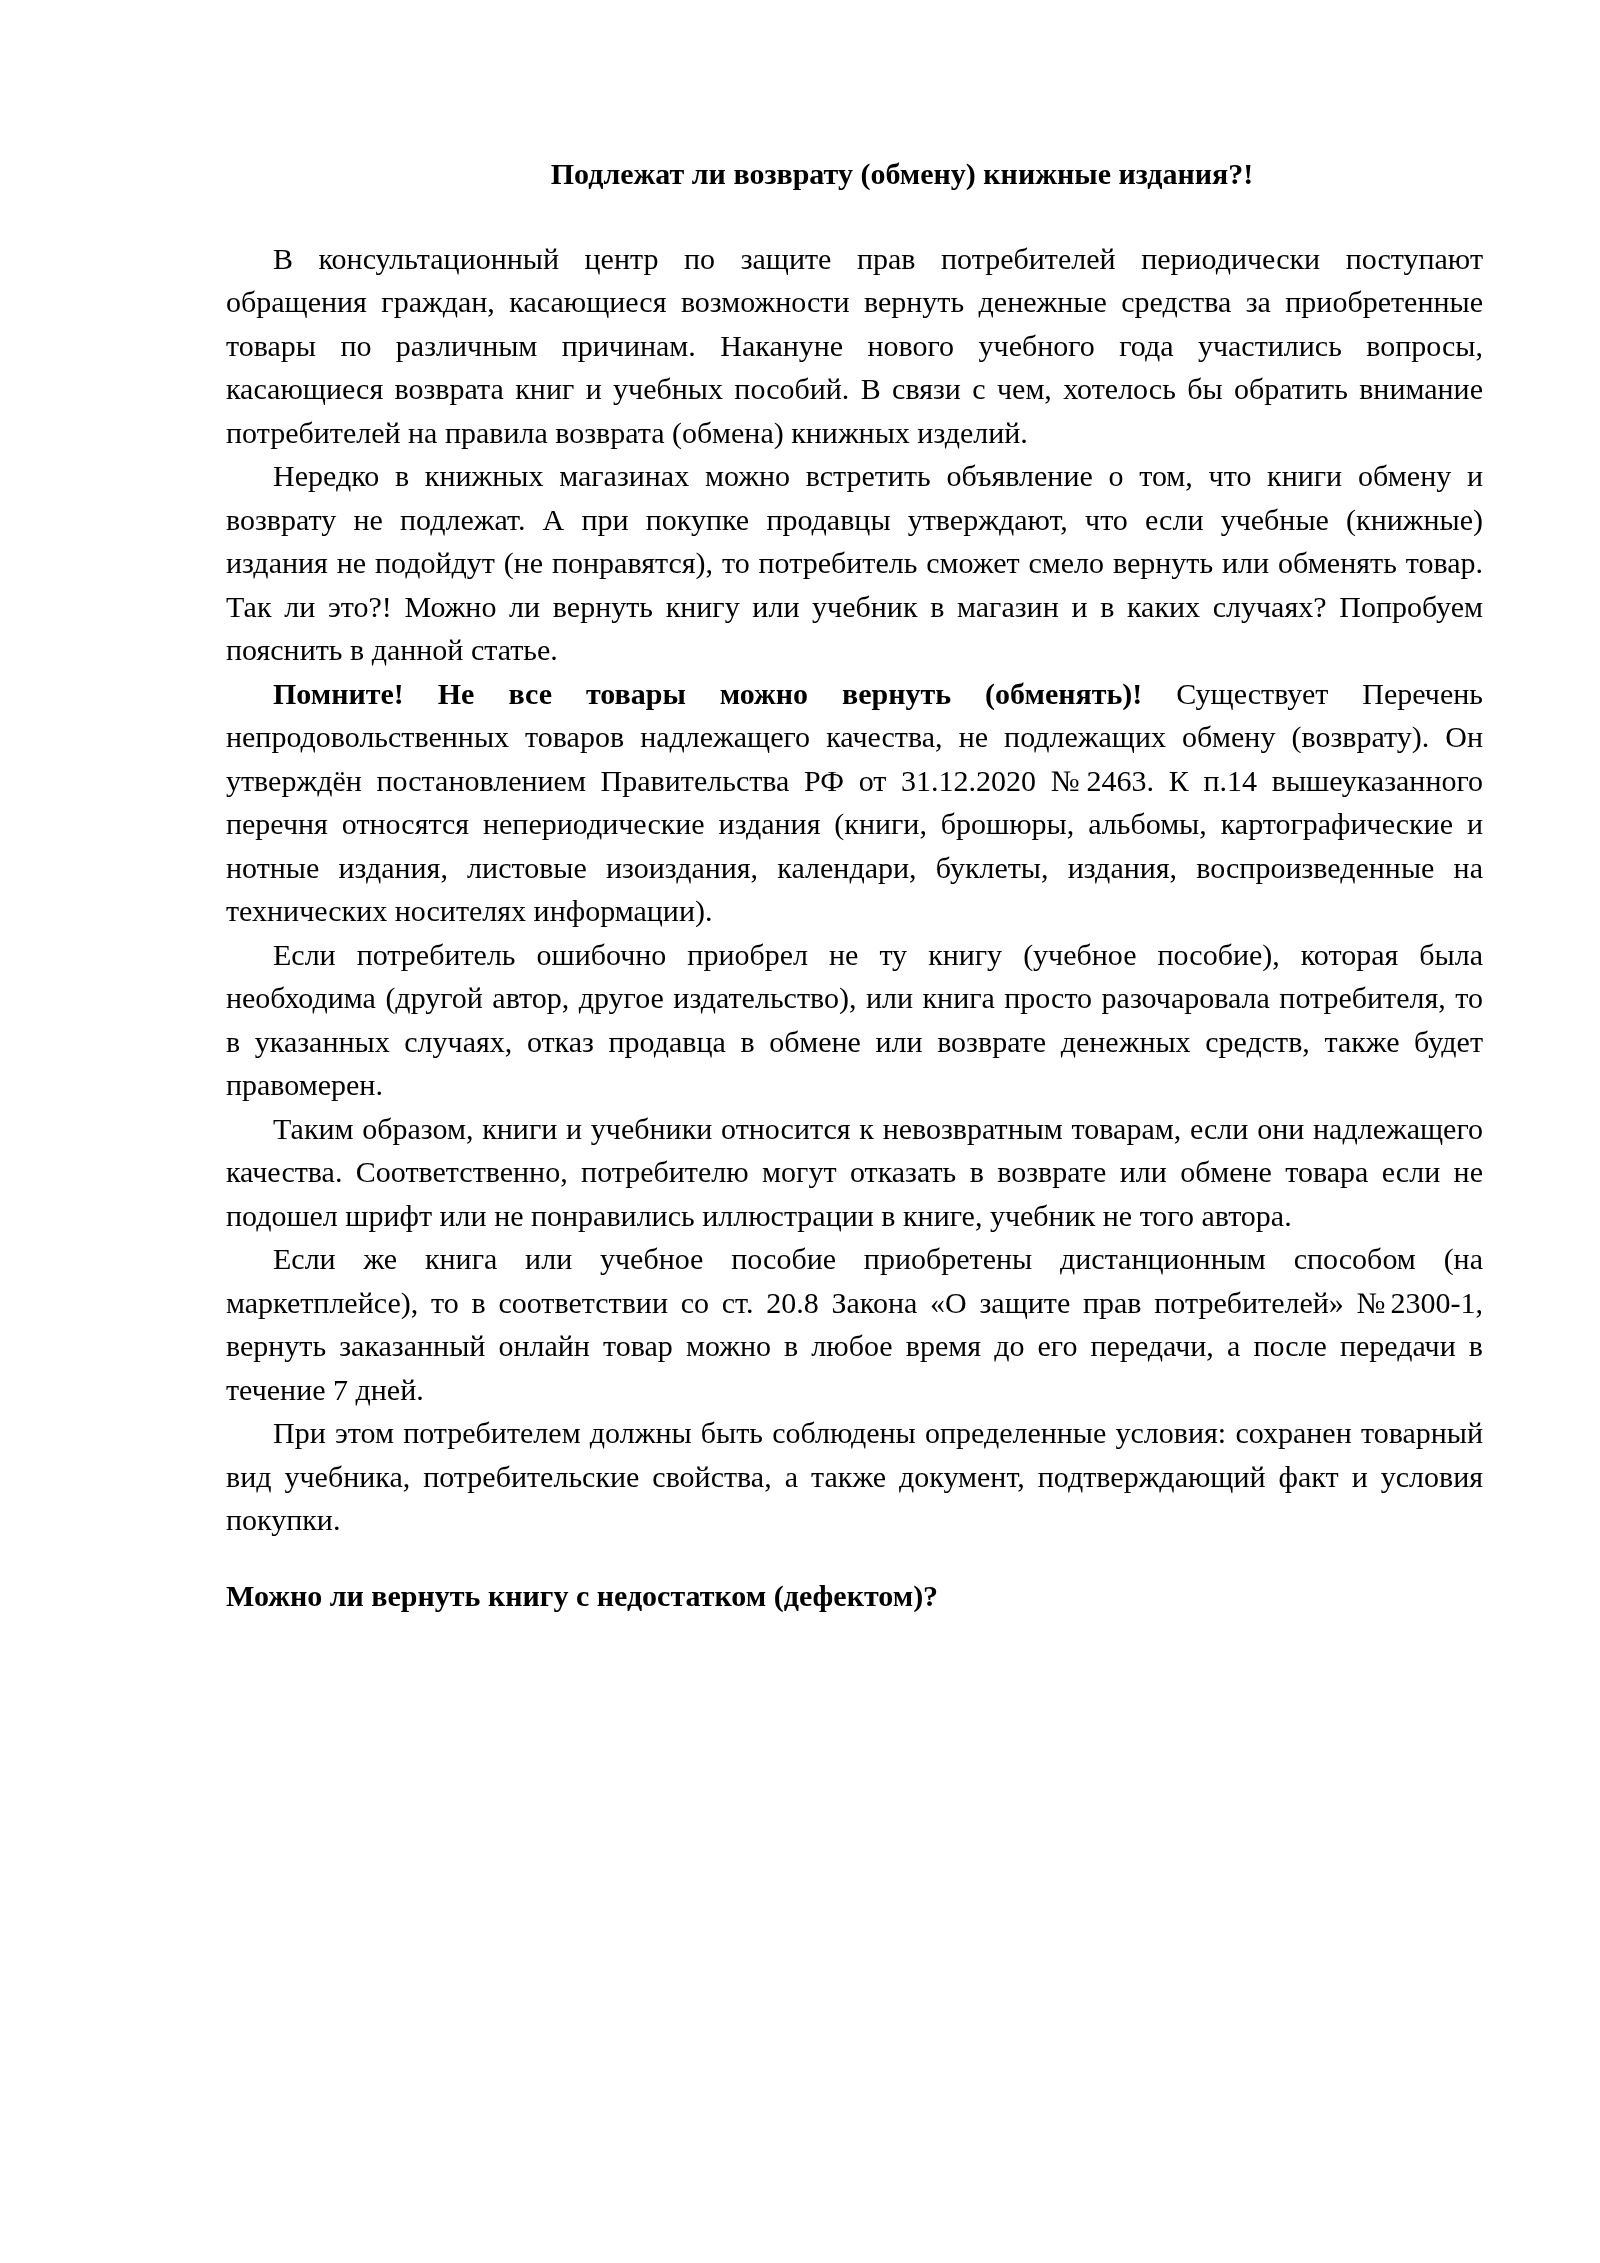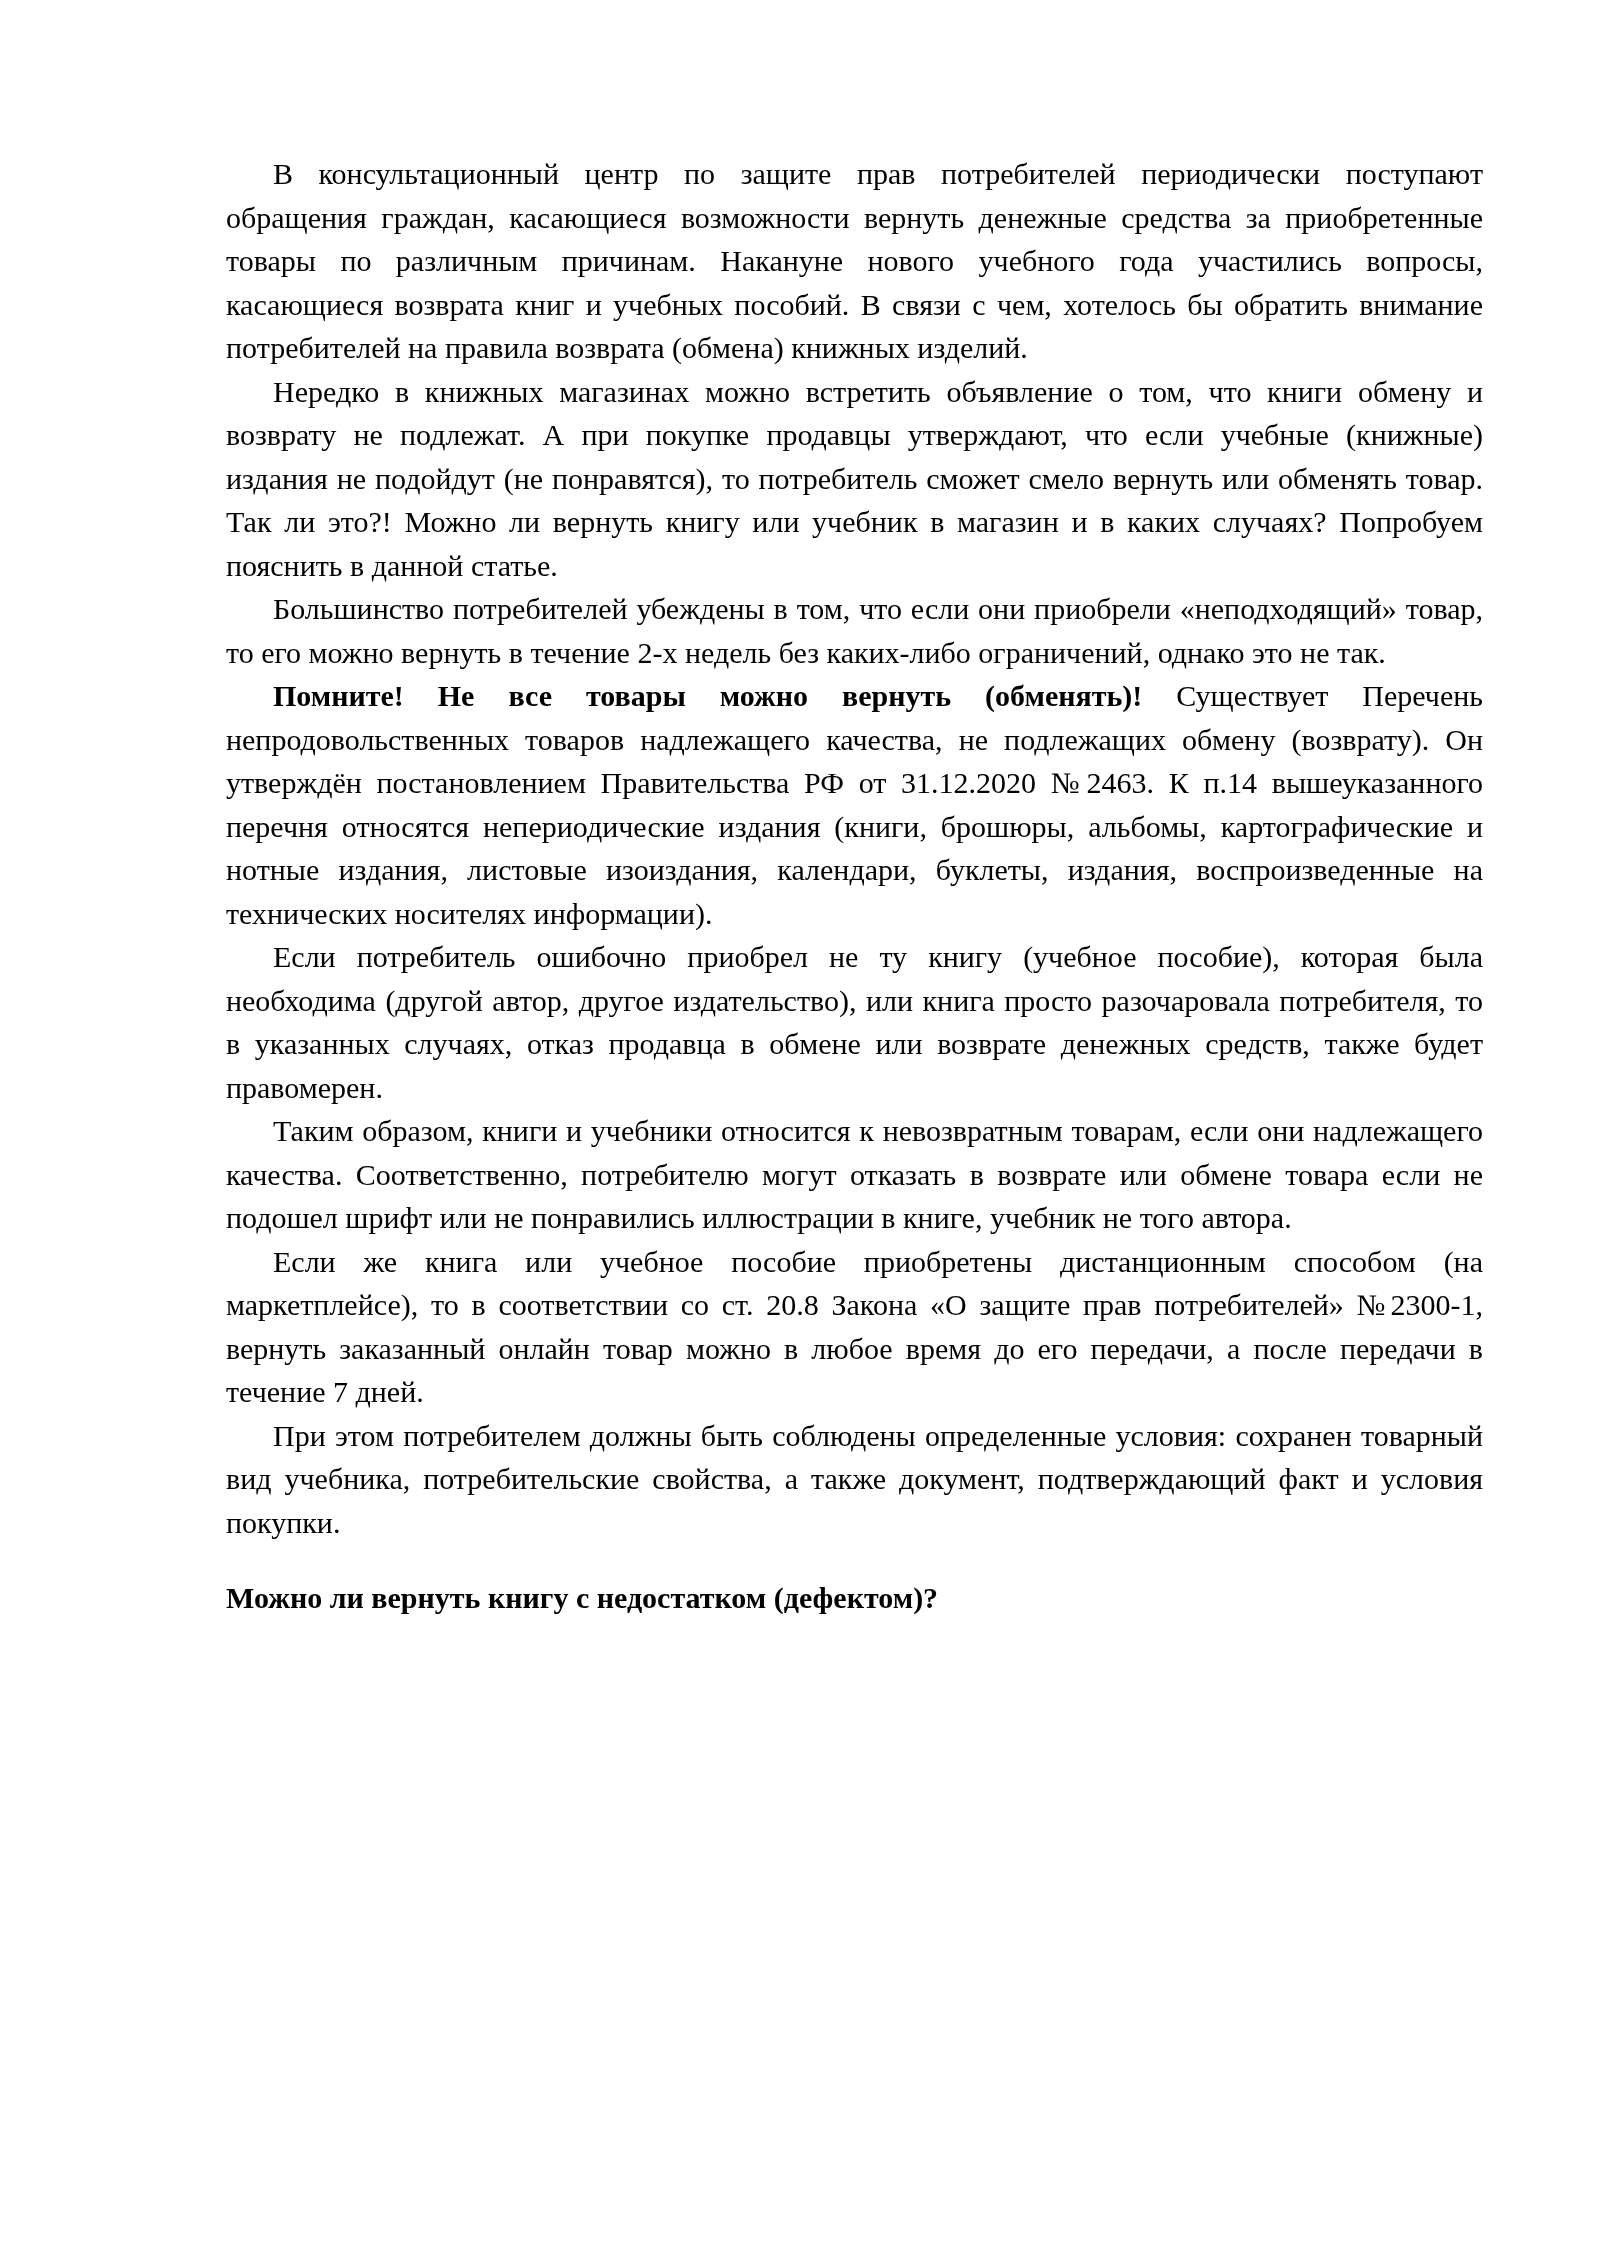--- a/index.html
+++ b/index.html
@@ -42,25 +42,25 @@
       line-height: 43.5px;
       font-weight: bold;
       text-align: left;
       margin: 32px 0 0 0;
     }
   </style>
 </head>
 <body>
 
 <div class="page">
+  <h1 class="title">Подлежат ли возврату (обмену) книжные издания?!</h1>
 
   <div class="body-text">
       <p class="para"><span class="normal-run">В консультационный центр по защите прав потребителей периодически поступают обращения граждан, касающиеся возможности вернуть денежные средства за приобретенные товары по различным причинам. Накануне нового учебного года участились вопросы, касающиеся возврата книг и учебных пособий. В связи с чем, хотелось бы обратить внимание потребителей на правила возврата (обмена) книжных изделий.</span></p>
       <p class="para"><span class="normal-run">Нередко в книжных магазинах можно встретить объявление о том, что книги обмену и возврату не подлежат. А при покупке продавцы утверждают, что если учебные (книжные) издания не подойдут (не понравятся), то потребитель сможет смело вернуть или обменять товар. Так ли это?! Можно ли вернуть книгу или учебник в магазин и в каких случаях? Попробуем пояснить в данной статье.</span></p>
-      <p class="para"><span class="normal-run">Большинство потребителей убеждены в том, что если они приобрели «неподходящий» товар, то его можно вернуть в течение 2-х недель без каких-либо ограничений, однако это не так.</span></p>
       <p class="para"><span class="bold-run">Помните! Не все товары можно вернуть (обменять)!</span><span class="normal-run"> Существует Перечень непродовольственных товаров надлежащего качества, не подлежащих обмену (возврату). Он утверждён постановлением Правительства РФ от 31.12.2020 №2463. К п.14 вышеуказанного перечня относятся непериодические издания (книги, брошюры, альбомы, картографические и нотные издания, листовые изоиздания, календари, буклеты, издания, воспроизведенные на технических носителях информации).</span></p>
       <p class="para"><span class="normal-run">Если потребитель ошибочно приобрел не ту книгу (учебное пособие), которая была необходима (другой автор, другое издательство), или книга просто разочаровала потребителя, то в указанных случаях, отказ продавца в обмене или возврате денежных средств, также будет правомерен.</span></p>
       <p class="para"><span class="normal-run">Таким образом, книги и учебники относится к невозвратным товарам, если они надлежащего качества. Соответственно, потребителю могут отказать в возврате или обмене товара если не подошел шрифт или не понравились иллюстрации в книге, учебник не того автора.</span></p>
       <p class="para"><span class="normal-run">Если же книга или учебное пособие приобретены дистанционным способом (на маркетплейсе), то в соответствии со ст. 20.8 Закона «О защите прав потребителей» №2300-1, вернуть заказанный онлайн товар можно в любое время до его передачи, а после передачи в течение 7 дней.</span></p>
       <p class="para"><span class="normal-run">При этом потребителем должны быть соблюдены определенные условия: сохранен товарный вид учебника, потребительские свойства, а также документ, подтверждающий факт и условия покупки.</span></p>
     </div>
 
   <h2 class="subheading">Можно ли вернуть книгу с недостатком (дефектом)?</h2>
 </div>
 

